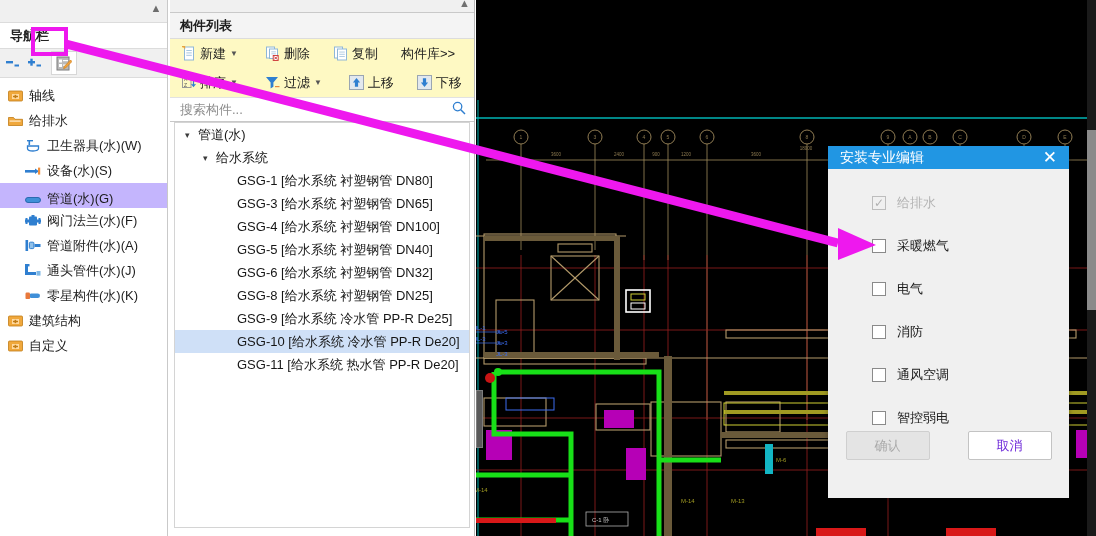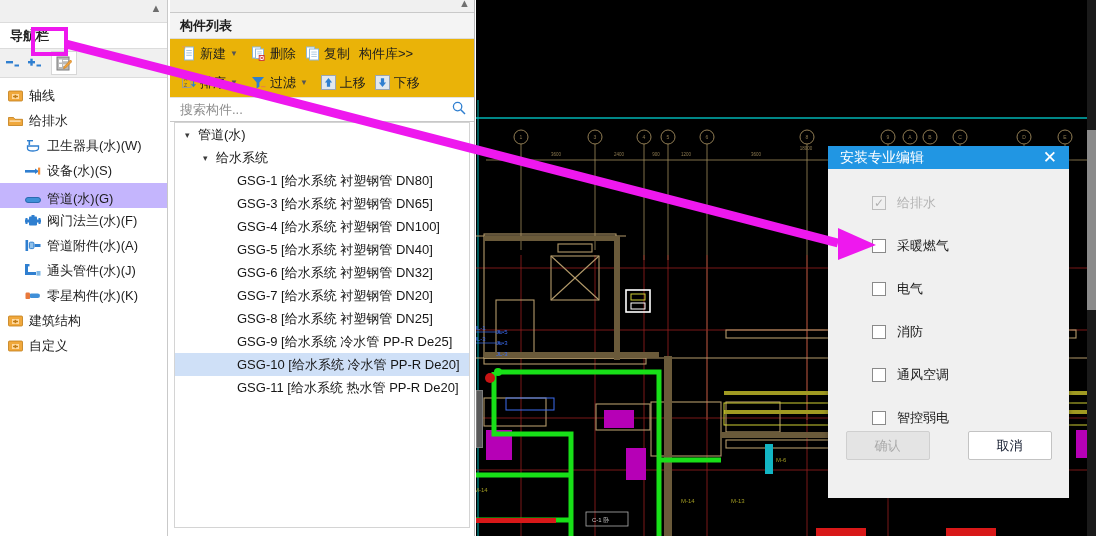--- a/index.html
+++ b/index.html
@@ -31,21 +31,21 @@
   .tree-row.sel{background:#c4b5fd;align-items:flex-end;}
   .tree-ico{width:18px;height:16px;margin-right:5px;display:flex;align-items:center;justify-content:center;flex:0 0 18px;}
 
   
   #list-panel{position:absolute;left:170px;top:0;width:305px;height:536px;background:#ffffff;
               box-sizing:border-box;border-right:1px solid #b6b6b6;}
   #list-titlebar{height:12px;background:#f0f0f0;border-bottom:1px solid #c9c9c9;position:relative;}
   #list-collapse{position:absolute;right:4px;top:-3px;font-size:11px;color:#707070;}
   #list-title{height:25px;line-height:25px;padding-left:10px;font-weight:bold;font-size:13px;
               background:#f4f4f4;border-bottom:1px solid #dcdcdc;}
-  .list-tb{height:29px;display:flex;align-items:center;background:#eab308;padding-left:8px;gap:3px;}
+  .list-tb{height:29px;display:flex;align-items:center;background:#fef9c3;padding-left:8px;gap:17px;}
   .tbitem{display:flex;align-items:center;gap:3px;padding:2px 3px;cursor:default;white-space:nowrap;font-size:13px;}
   .tbcaret{font-size:8px;color:#555;margin:0 4px 0 1px;}
   .tbico{width:16px;height:16px;display:inline-flex;align-items:center;justify-content:center;}
   #search-bar{height:23px;border-top:1px solid #e2e2e2;border-bottom:1px solid #c8c8c8;
               display:flex;align-items:center;padding:0 8px;background:#fff;}
   #search-input{border:0;outline:0;flex:1;font-size:13px;color:#4a4a4a;
                 font-family:"Liberation Sans",sans-serif;background:transparent;}
   #search-input::placeholder{color:#8d8d8d;}
   #list-body{position:absolute;left:4px;right:4px;top:122px;bottom:8px;border:1px solid #d4d4d4;
              background:#fff;overflow:hidden;}
@@ -72,21 +72,21 @@
   #dlg-body{padding:22px 0 0 44px;}
   .cbrow{display:flex;align-items:center;height:23px;margin-bottom:20px;}
   .cbox{width:14px;height:14px;border:1px solid #8a8a8a;background:#fff;margin-right:11px;
         display:inline-flex;align-items:center;justify-content:center;box-sizing:border-box;}
   .cbox.dis{background:#f0f0f0;border-color:#bdbdbd;}
   .cbtick{font-size:12px;color:#b0b0b0;line-height:1;}
   .cblbl{font-size:13px;color:#1a1a1a;}
   .cblbl.dis{color:#b2b2b2;}
   #dlg-btns{position:absolute;left:0;right:0;bottom:38px;display:flex;justify-content:center;gap:38px;}
   .dbtn{width:82px;height:27px;border:1px solid #c3c3c3;border-radius:2px;font-size:13px;
-        display:flex;align-items:center;justify-content:center;background:#fff;color:#0f172a;
+        display:flex;align-items:center;justify-content:center;background:#fff;color:#6d28d9;
         font-family:"Liberation Sans",sans-serif;}
   .dbtn.disabled{background:#e4e4e4;color:#a9a9a9;border-color:#cfcfcf;}
 
   
   #anno{position:absolute;inset:0;pointer-events:none;}
   #hl-box{position:absolute;left:31px;top:27px;width:37px;height:29px;
           border:4px solid #ee18ee;box-sizing:border-box;}
 </style>
 </head>
 <body>
@@ -550,23 +550,20 @@
       <div class="ln n2">
           <span>GSG-4 [给水系统 衬塑钢管 DN100]</span>
         </div>
       <div class="ln n2">
           <span>GSG-5 [给水系统 衬塑钢管 DN40]</span>
         </div>
       <div class="ln n2">
           <span>GSG-6 [给水系统 衬塑钢管 DN32]</span>
         </div>
       <div class="ln n2">
-          <span>GSG-7 [给水系统 衬塑钢管 DN20]</span>
-        </div>
-      <div class="ln n2">
           <span>GSG-8 [给水系统 衬塑钢管 DN25]</span>
         </div>
       <div class="ln n2">
           <span>GSG-9 [给水系统 冷水管 PP-R De25]</span>
         </div>
       <div class="ln n2 sel">
           <span>GSG-10 [给水系统 冷水管 PP-R De20]</span>
         </div>
       <div class="ln n2">
           <span>GSG-11 [给水系统 热水管 PP-R De20]</span>

